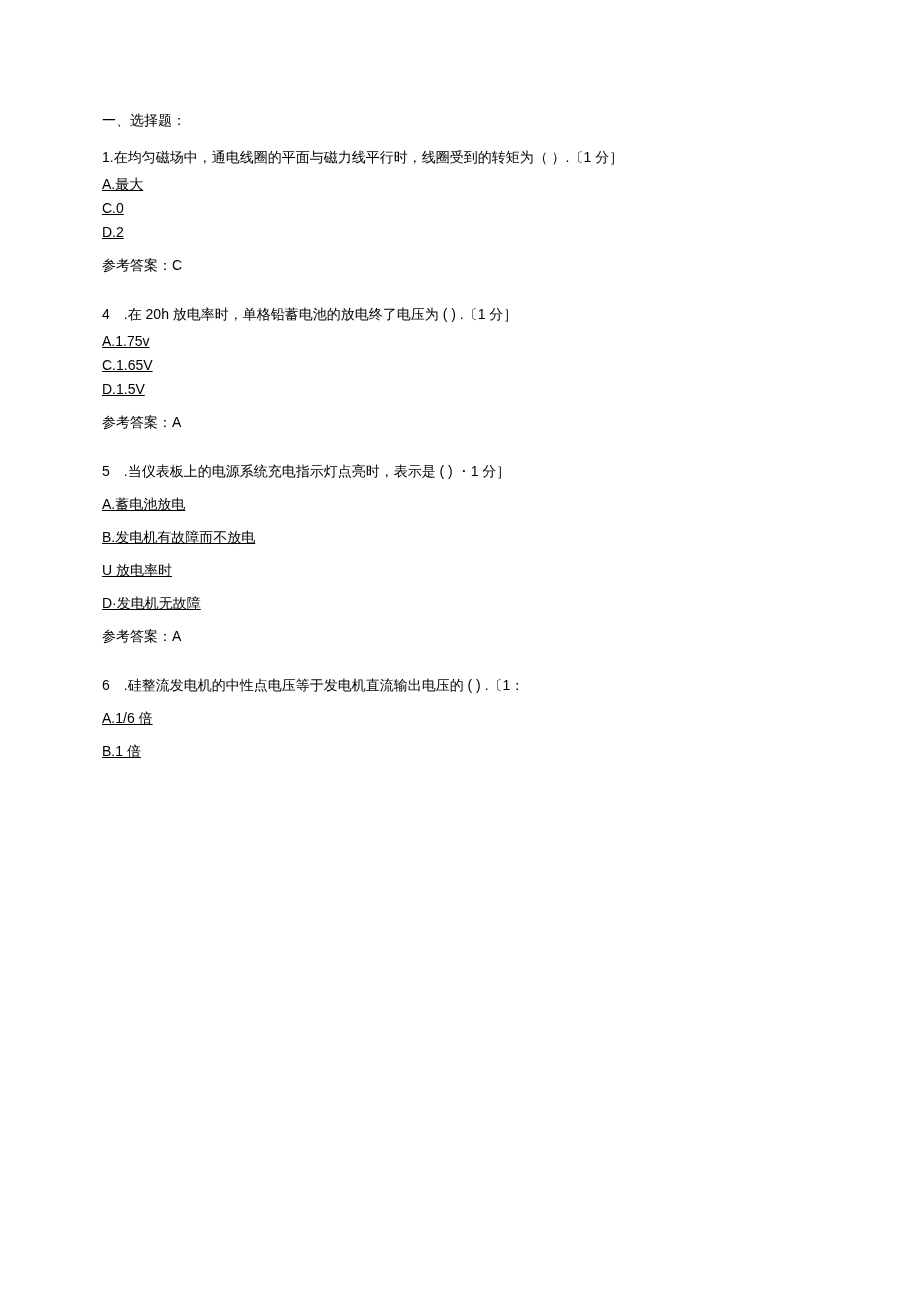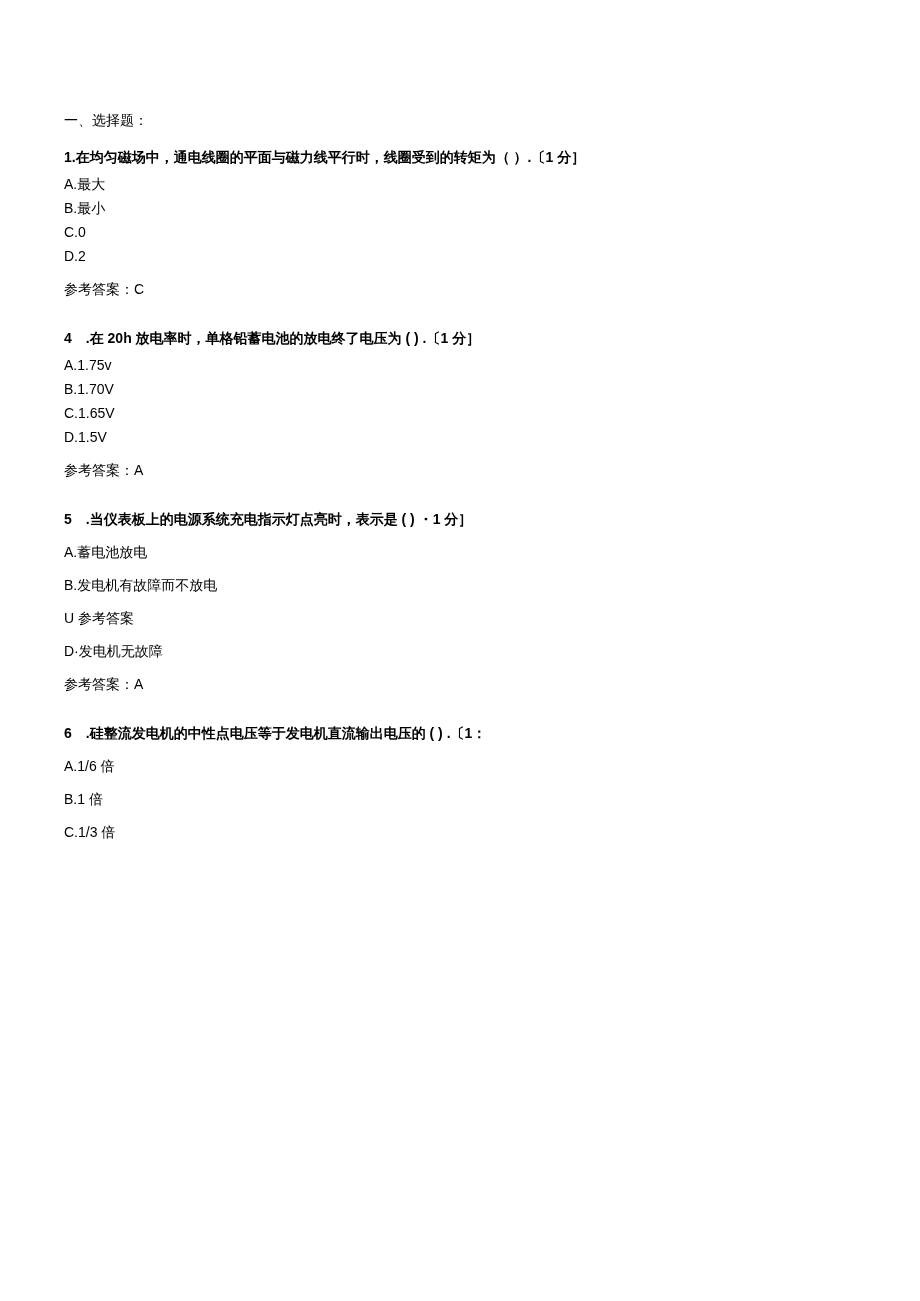--- a/index.html
+++ b/index.html
@@ -8,34 +8,34 @@
     background: #ffffff;
     width: 920px;
   }
   body {
     font-family: "Microsoft YaHei", "SimSun", Arial, sans-serif;
     font-size: 14px;
     color: #000000;
     line-height: 1.5;
   }
   .page {
-    padding: 110px 120px 60px 64px;
+    padding: 110px 120px 60px 102px;
   }
   .section-heading {
     margin-bottom: 16px;
   }
   .question-block {
     margin-bottom: 28px;
   }
   .q-line {
     margin-bottom: 6px;
-    font-weight: bold;
   }
   .opt-line {
     margin-bottom: 6px;
+    text-decoration: underline;
   }
   .opt-tight {
     margin-bottom: 3px;
   }
   .ans-line {
     margin-top: 12px;
   }
   .wide-gap {
     margin-bottom: 12px;
   }
@@ -43,46 +43,43 @@
 </head>
 <body>
 
 <div class="page">
 
   <div class="section-heading">一、选择题：</div>
 
   <div class="question-block">
     <div class="q-line">1.在均匀磁场中，通电线圈的平面与磁力线平行时，线圈受到的转矩为（ ）.〔1 分］</div>
     <div class="opt-line opt-tight">A.最大</div>
-    <div class="opt-line opt-tight">B.最小</div>
     <div class="opt-line opt-tight">C.0</div>
     <div class="opt-line opt-tight">D.2</div>
     <div class="ans-line">参考答案：C</div>
   </div>
 
 
 
   <div class="question-block">
     <div class="q-line">4　.在 20h 放电率时，单格铅蓄电池的放电终了电压为 ( ) .〔1 分］</div>
     <div class="opt-line opt-tight">A.1.75v</div>
-    <div class="opt-line opt-tight">B.1.70V</div>
     <div class="opt-line opt-tight">C.1.65V</div>
     <div class="opt-line opt-tight">D.1.5V</div>
     <div class="ans-line">参考答案：A</div>
   </div>
 
   <div class="question-block">
     <div class="q-line wide-gap">5　.当仪表板上的电源系统充电指示灯点亮时，表示是 ( )  ・1 分］</div>
     <div class="opt-line wide-gap">A.蓄电池放电</div>
     <div class="opt-line wide-gap">B.发电机有故障而不放电</div>
-    <div class="opt-line wide-gap">U 参考答案</div>
+    <div class="opt-line wide-gap">U 放电率时</div>
     <div class="opt-line wide-gap">D·发电机无故障</div>
     <div class="ans-line">参考答案：A</div>
   </div>
 
   <div class="question-block">
     <div class="q-line wide-gap">6　.硅整流发电机的中性点电压等于发电机直流输出电压的 ( ) .〔1：</div>
     <div class="opt-line wide-gap">A.1/6 倍</div>
     <div class="opt-line wide-gap">B.1 倍</div>
-    <div class="opt-line">C.1/3 倍</div>
   </div>
 
 </div>
 
 </body></html>

